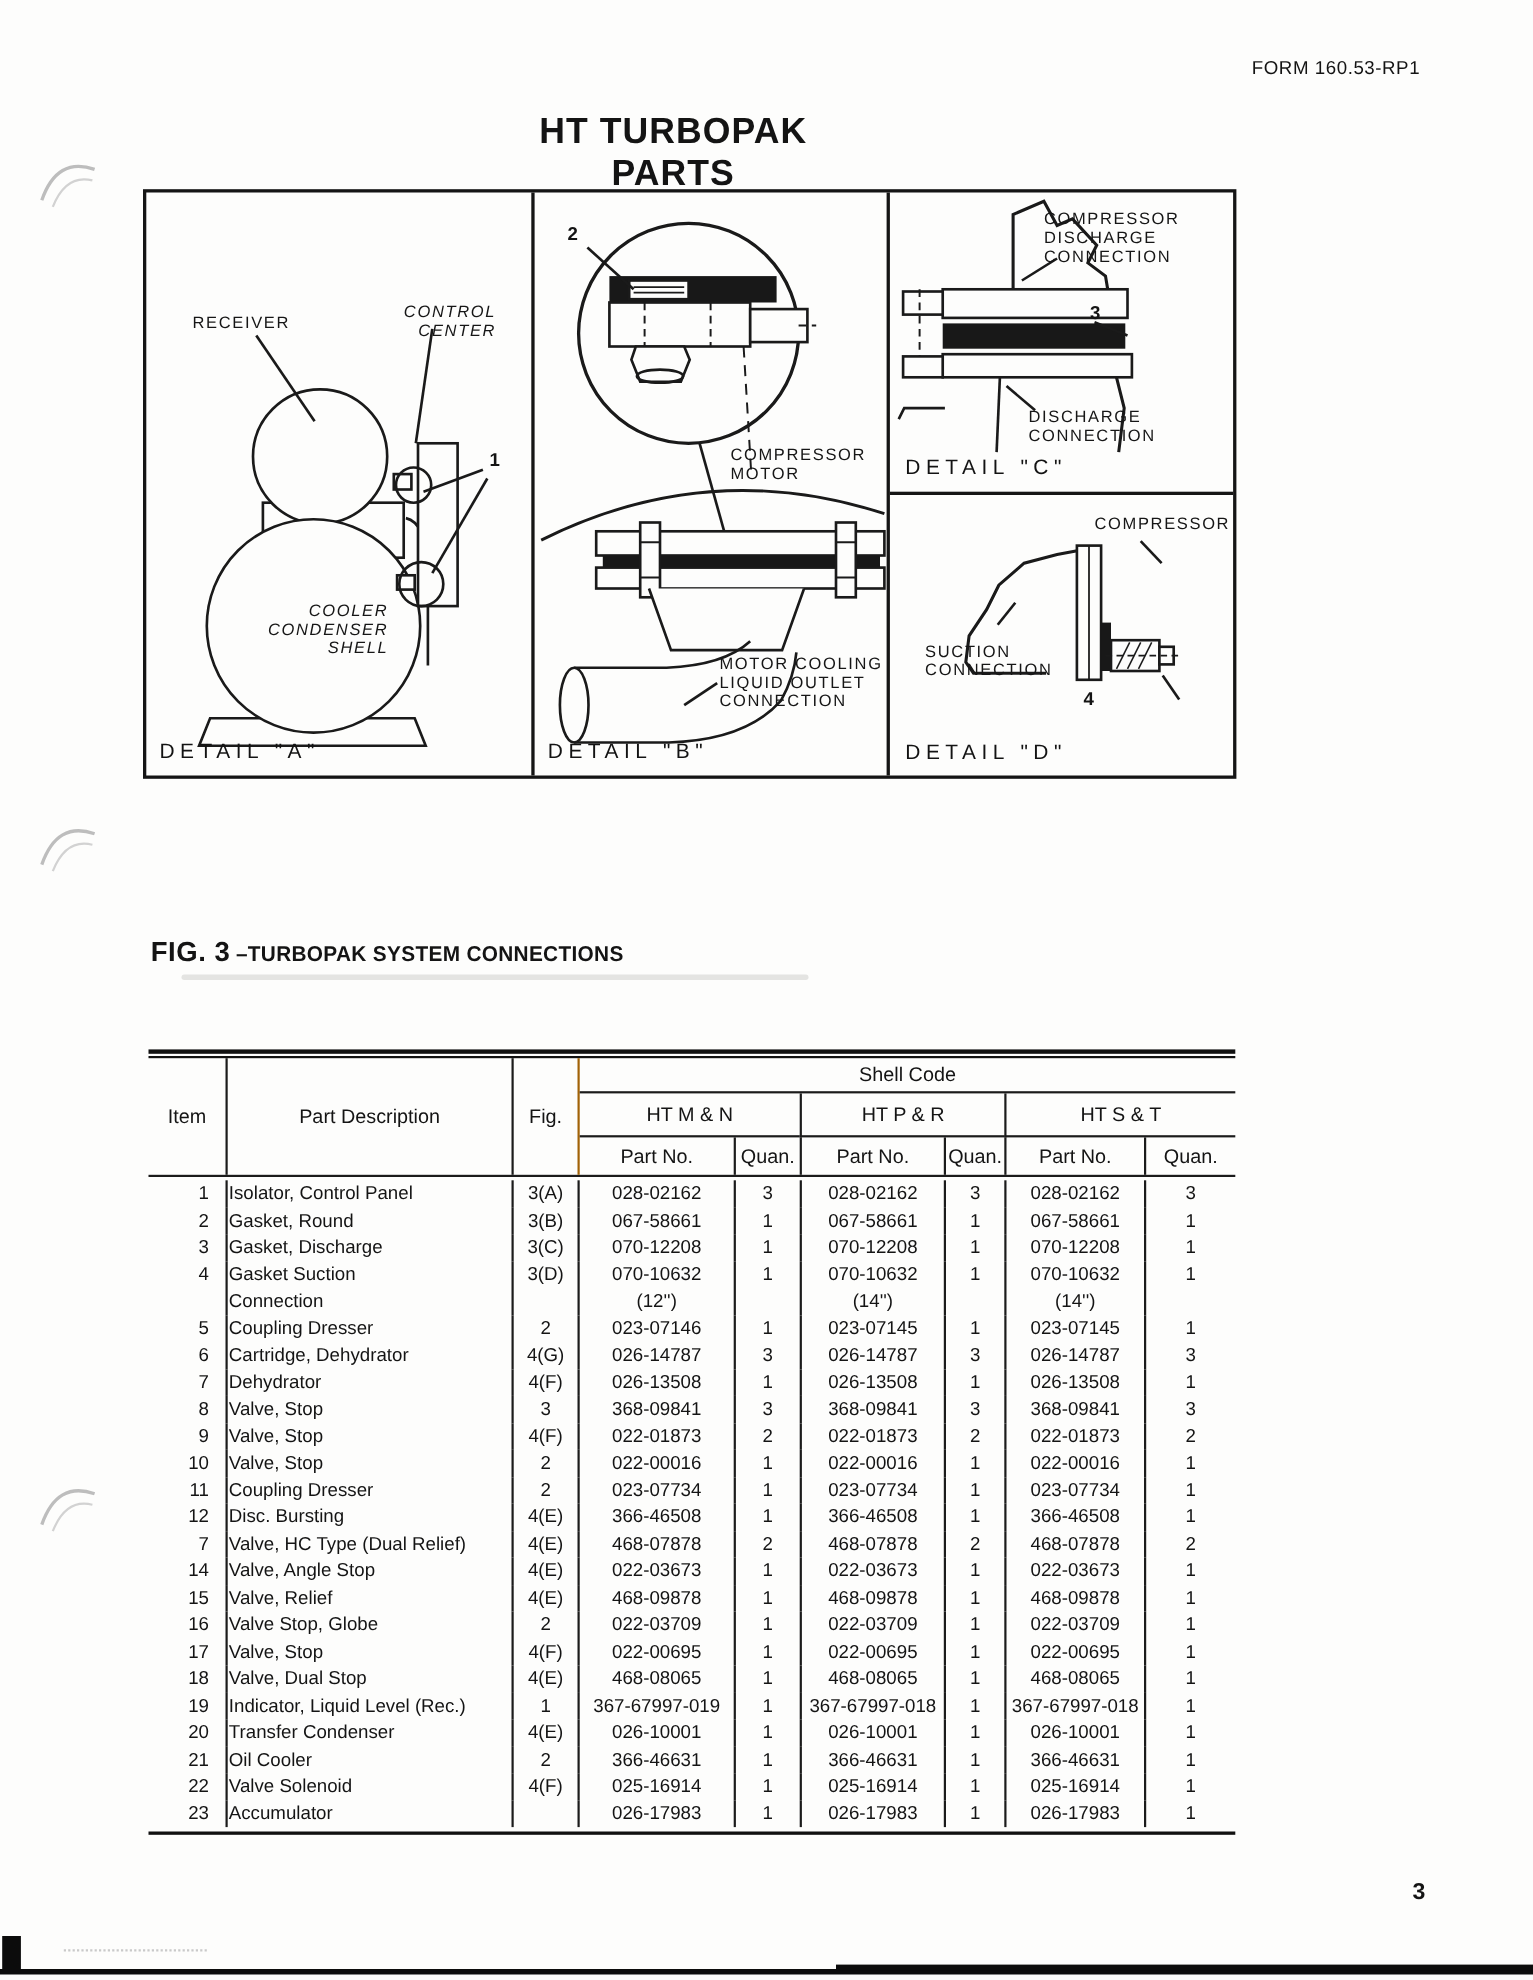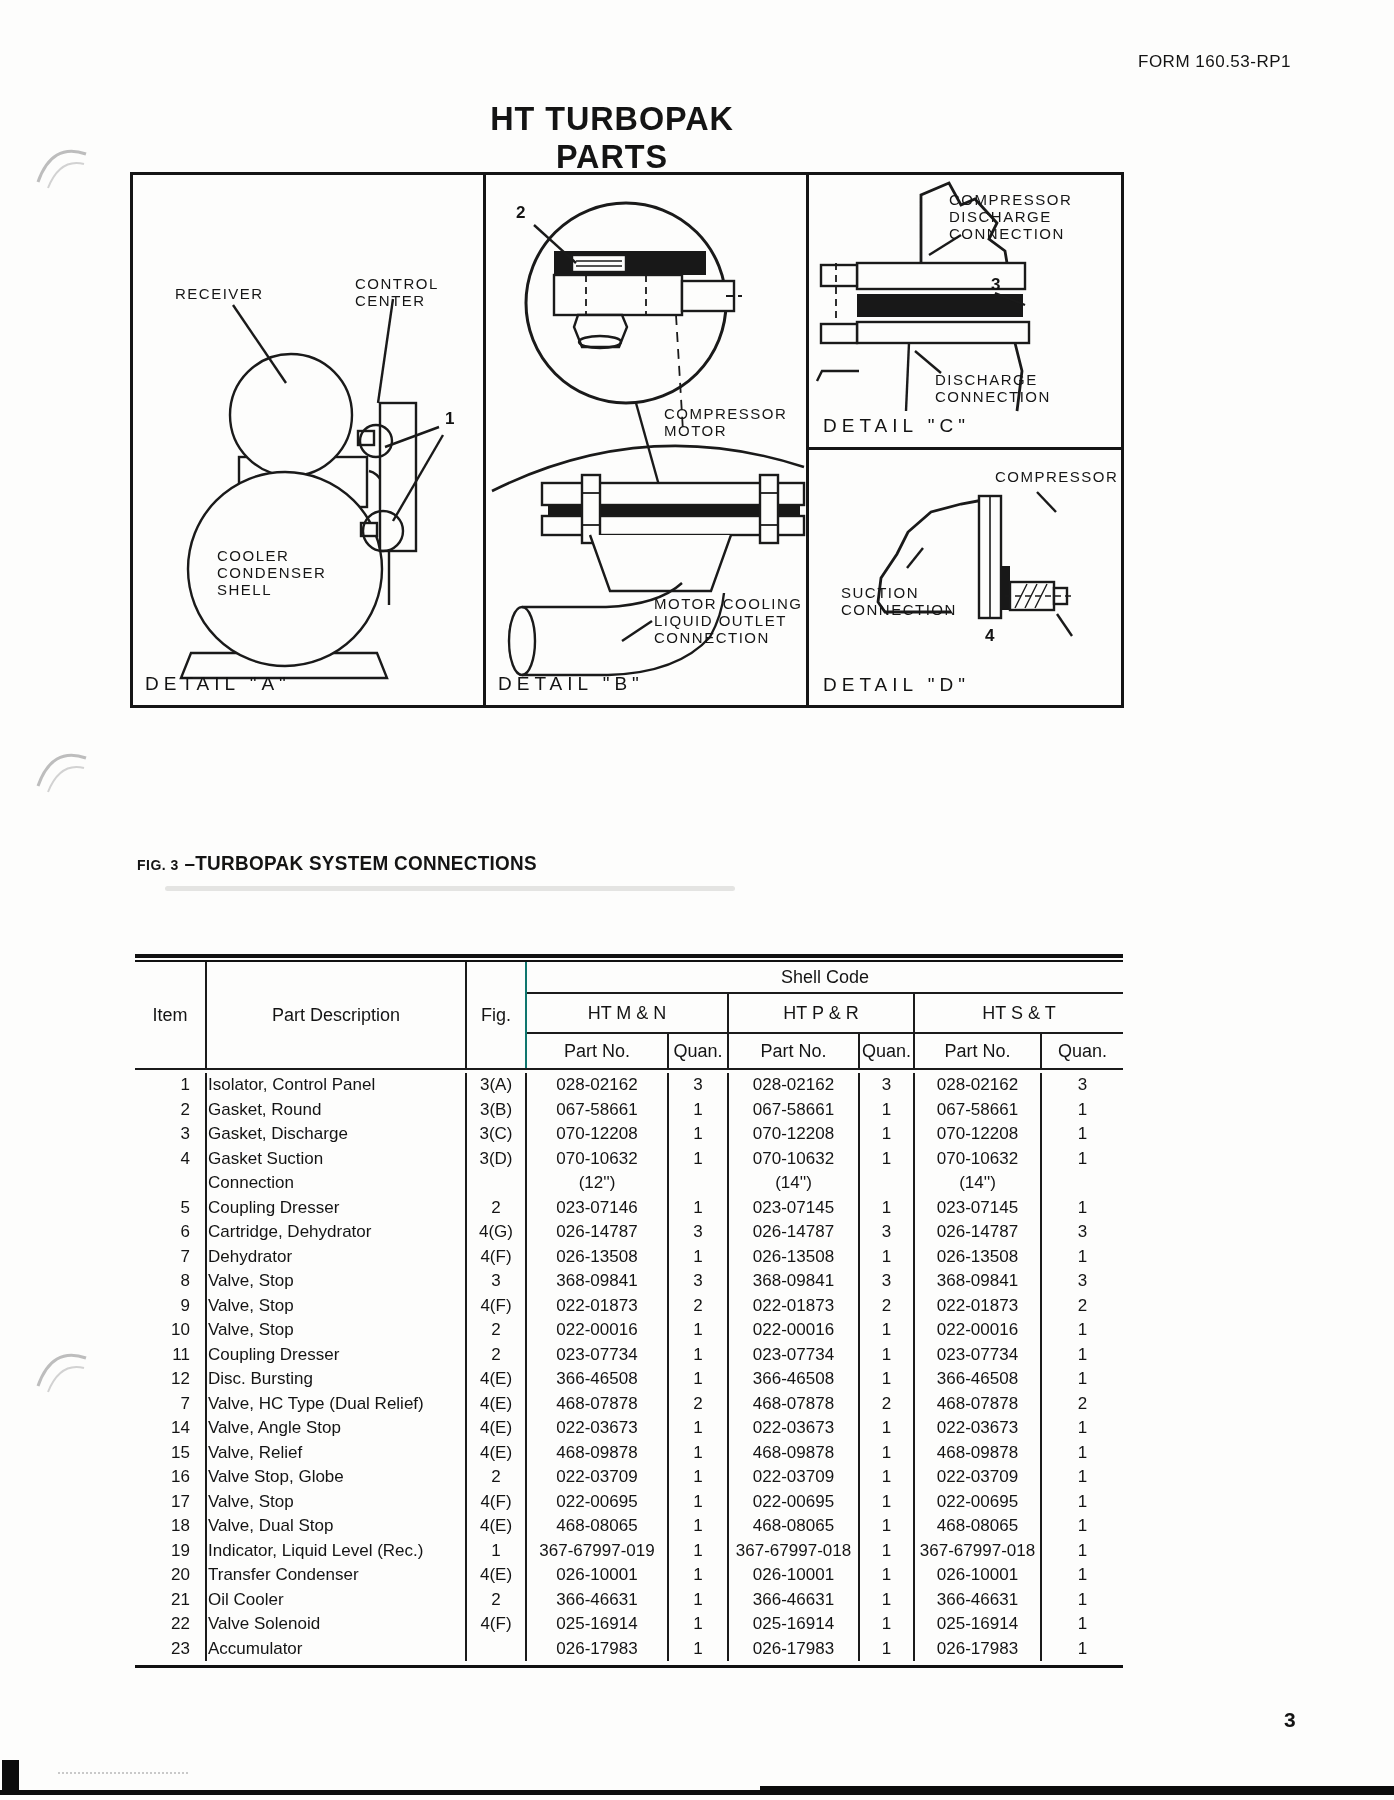--- a/index.html
+++ b/index.html
@@ -1,48 +1,48 @@
 <!DOCTYPE html>
 <html><head>
 <meta charset="utf-8">
 <style>
   html,body{margin:0;padding:0;background:#888;}
   #page{position:relative;width:1394px;height:1800px;background:#fdfdfc;overflow:hidden;
         font-family:"Liberation Sans",sans-serif;color:#141414;}
   .abs{position:absolute;}
   .lbl{position:absolute;font-size:15px;line-height:17px;letter-spacing:1.5px;
        white-space:pre-line;color:#161616;}
-  .lbl.ctr{text-align:left;}
+  .lbl.ctr{text-align:right;font-style:italic;}
   .callout{position:absolute;font-size:17px;font-weight:bold;letter-spacing:0;}
   .detail-lbl{position:absolute;font-size:19px;letter-spacing:5px;color:#131313;}
   
   #form-no{position:absolute;left:1138px;top:52px;font-size:17px;letter-spacing:.5px;}
   #title{position:absolute;left:437px;top:100px;width:350px;text-align:center;
          font-size:33px;font-weight:bold;letter-spacing:1px;transform:scaleX(.98);}
   
   #figure-box{position:absolute;left:130px;top:172px;width:994px;height:536px;
               border:3px solid #151515;box-sizing:border-box;background:#fdfdfc;}
   .vdiv{position:absolute;top:0;width:3px;height:530px;background:#151515;}
   .panel{position:absolute;top:0;height:530px;}
   svg{position:absolute;left:0;top:0;}
   .hole{position:absolute;width:60px;height:55px;}
   
   #caption{position:absolute;left:137px;top:852px;}
-  #caption .fig{font-size:14px;font-weight:bold;letter-spacing:.5px;}
+  #caption .fig{font-size:25px;font-weight:bold;letter-spacing:.5px;}
   #caption .rest{font-size:19.5px;font-weight:bold;letter-spacing:.3px;transform:scaleX(.97);display:inline-block;}
   #smudge{position:absolute;left:165px;top:886px;width:570px;height:5px;background:#e4e4e2;border-radius:3px;}
   
   #ptable{position:absolute;left:135px;top:954px;width:988px;background:#fdfdfc;}
   #ptable .topline{height:4px;background:#111;}
   #ptable .topline2{height:2px;background:#111;margin-top:2px;}
   .thead{display:grid;grid-template-columns:70px 260px 62px 140px 60px 131px 55px 127px 83px;
          grid-template-rows:32px 40px 34px;font-size:18px;}
   .hc{display:flex;align-items:center;justify-content:center;box-sizing:border-box;}
   .b-l{border-left:2px solid #1b1b1b;}
-  .b-r{border-right:2px solid #0f766e;}
+  .b-r{border-right:2px solid #a16207;}
   .b-b{border-bottom:2px solid #1b1b1b;}
   .h-item{grid-column:1;grid-row:1/4;}
   .h-desc{grid-column:2;grid-row:1/4;}
   .h-fig{grid-column:3;grid-row:1/4;}
   .h-shell{grid-column:4/10;grid-row:1;}
   .h-g0{grid-column:4/6;grid-row:2;}
   .h-g1{grid-column:6/8;grid-row:2;}
   .h-g2{grid-column:8/10;grid-row:2;}
   .h-pn0{grid-column:4;grid-row:3;}
   .h-q0{grid-column:5;grid-row:3;}

